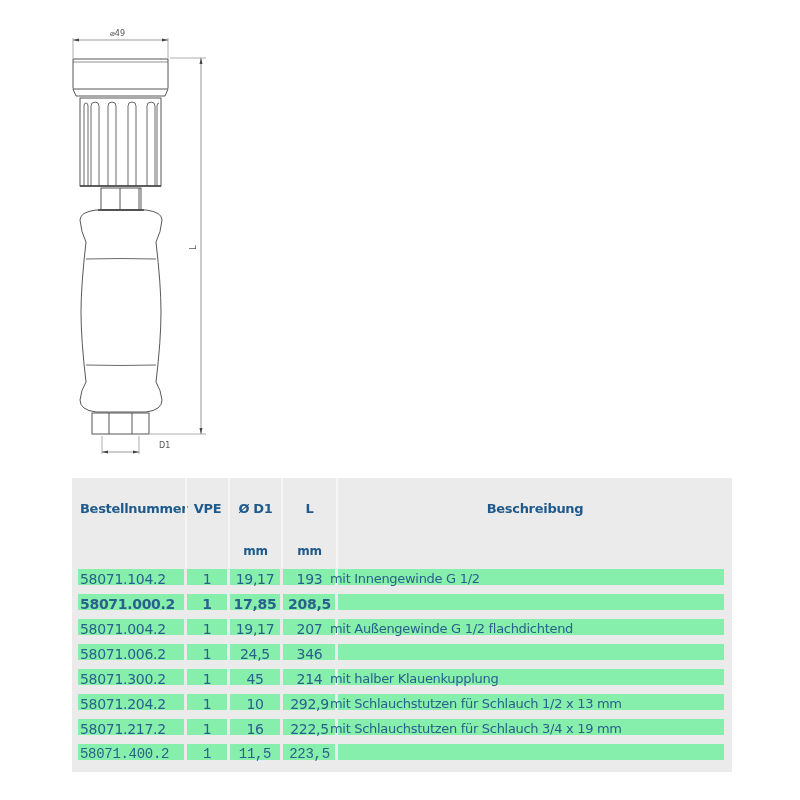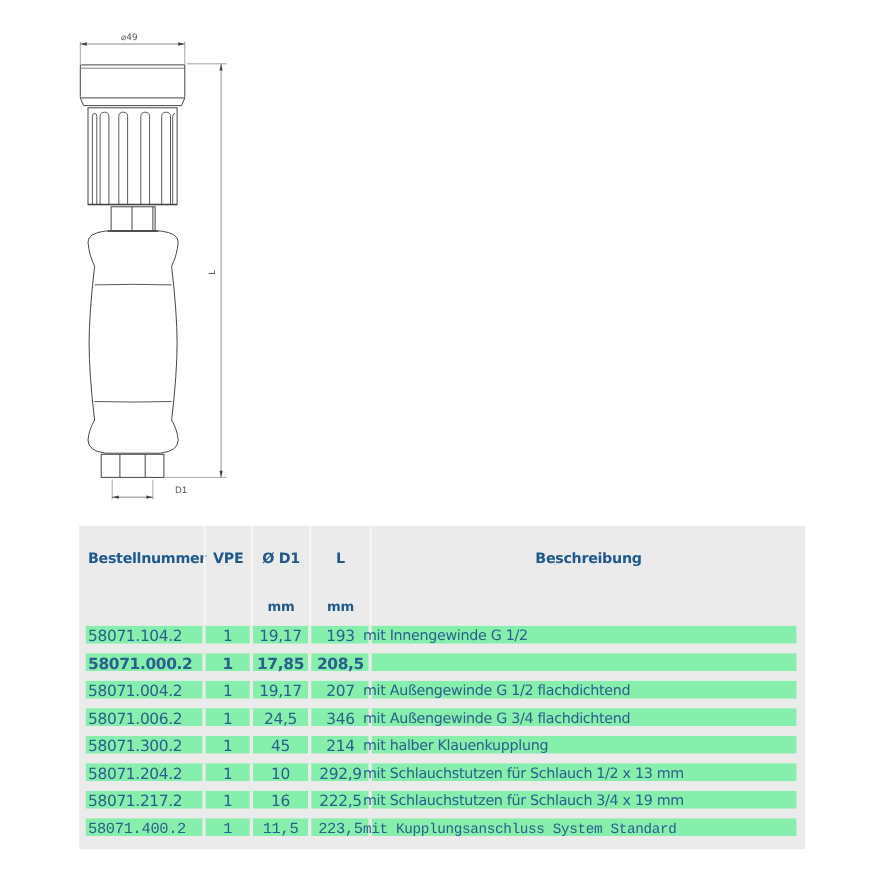--- a/index.html
+++ b/index.html
@@ -146,21 +146,20 @@
   </div>
   <div class="row" style="top:166px;">
     <span class="c c-num">58071.006.2</span>
     <span class="sep" style="left:106px;"></span>
     <span class="c c-vpe">1</span>
     <span class="sep" style="left:149px;"></span>
     <span class="c c-d1">24,5</span>
     <span class="sep" style="left:202px;"></span>
     <span class="c c-l">346</span>
     <span class="sep" style="left:257px;"></span>
-    <span class="c c-desc">mit Außengewinde G 3/4 flachdichtend</span>
   </div>
   <div class="row" style="top:191px;">
     <span class="c c-num">58071.300.2</span>
     <span class="sep" style="left:106px;"></span>
     <span class="c c-vpe">1</span>
     <span class="sep" style="left:149px;"></span>
     <span class="c c-d1">45</span>
     <span class="sep" style="left:202px;"></span>
     <span class="c c-l">214</span>
     <span class="sep" style="left:257px;"></span>
@@ -190,15 +189,14 @@
   </div>
   <div class="row" style="top:266px;font-family:Liberation Mono, monospace;">
     <span class="c c-num">58071.400.2</span>
     <span class="sep" style="left:106px;"></span>
     <span class="c c-vpe">1</span>
     <span class="sep" style="left:149px;"></span>
     <span class="c c-d1">11,5</span>
     <span class="sep" style="left:202px;"></span>
     <span class="c c-l">223,5</span>
     <span class="sep" style="left:257px;"></span>
-    <span class="c c-desc">mit Kupplungsanschluss System Standard</span>
   </div>
 </div>
 
 </body></html>

